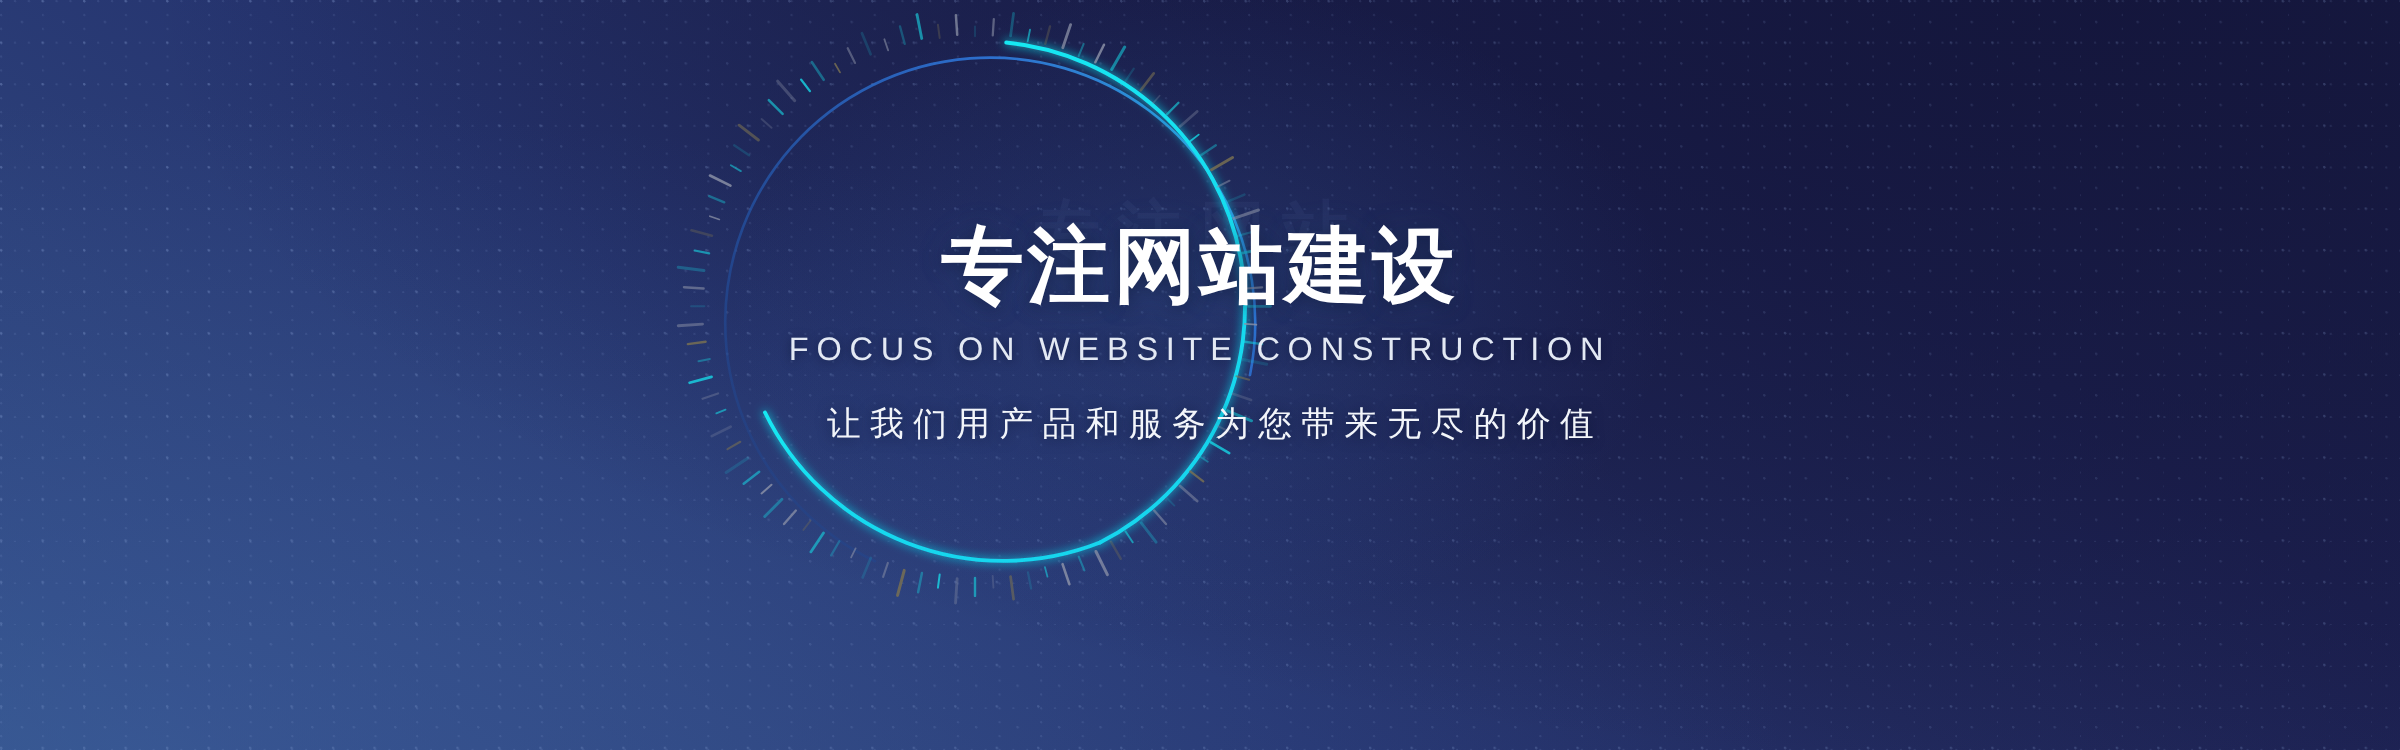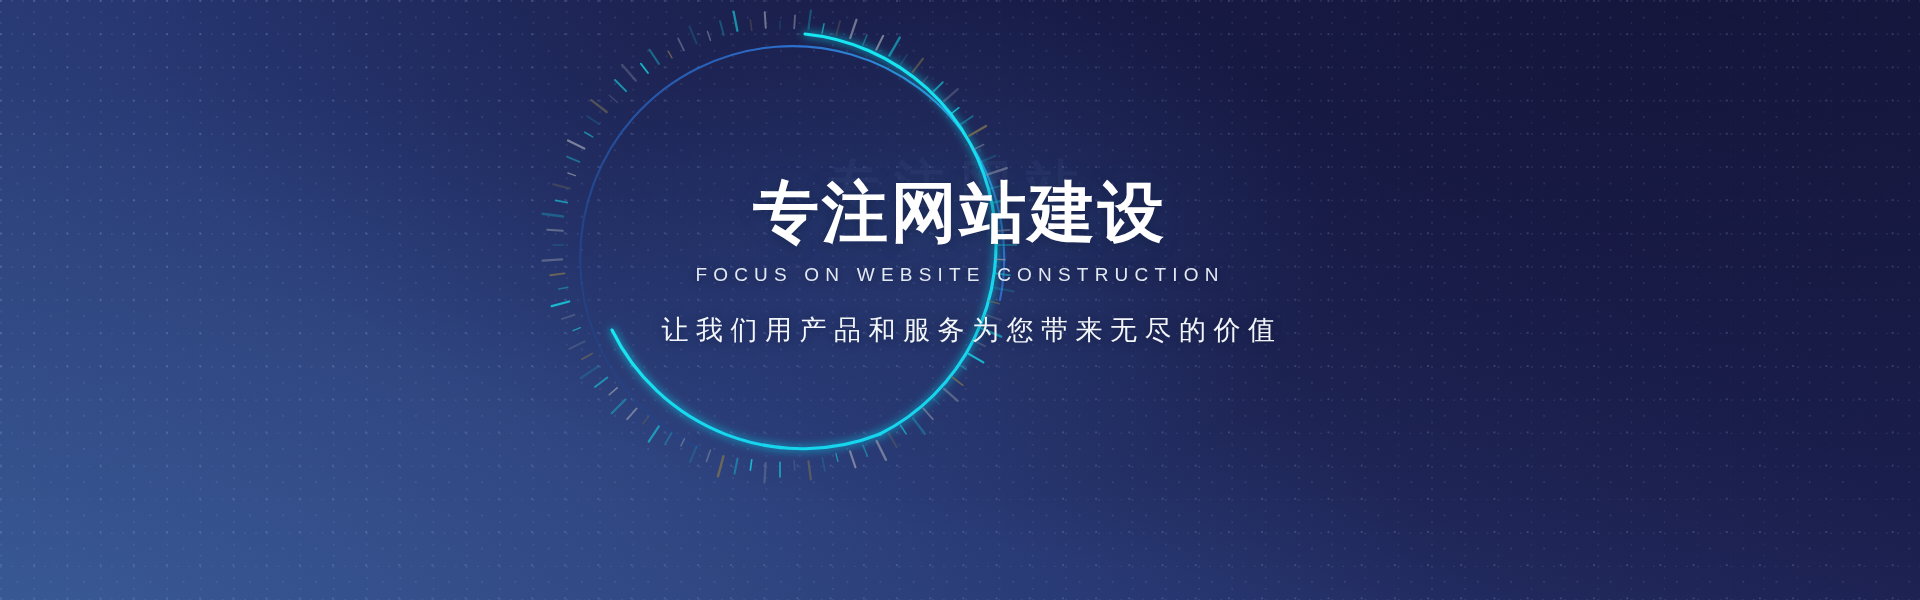--- a/index.html
+++ b/index.html
@@ -90,21 +90,21 @@
     line-height:1.06;
     font-weight:700;
     color:#ffffff;
     letter-spacing:3px;
     text-shadow:0 2px 14px rgba(8,14,40,.55), 0 0 26px rgba(90,150,225,.20);
     white-space:nowrap;
   }
 
   .subhead{
     margin-top:16px;
-    font-size:19px;
+    font-size:26px;
     font-weight:400;
     color:#e3e9f4;
     letter-spacing:6.2px;
     white-space:nowrap;
     text-shadow:0 1px 8px rgba(8,14,40,.5);
   }
 
   .tagline{
     margin-top:26px;
     font-family:"DejaVu Sans","Liberation Sans",sans-serif;

